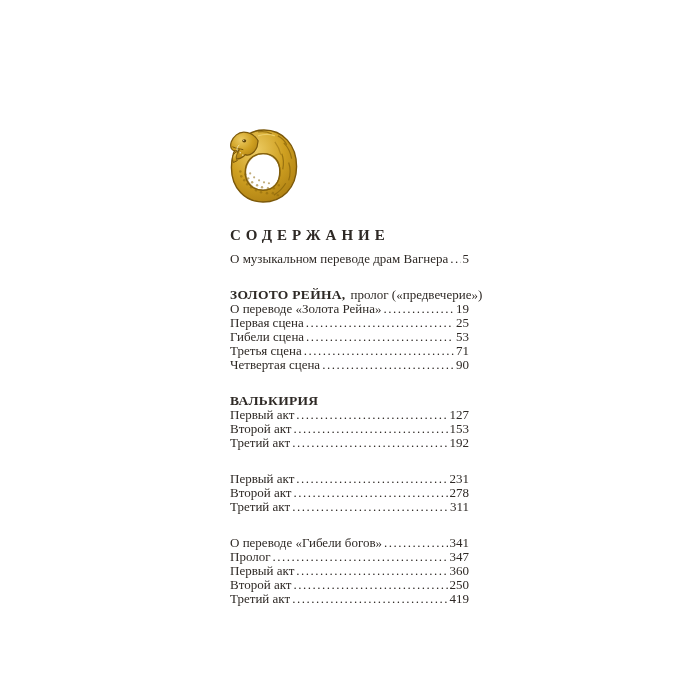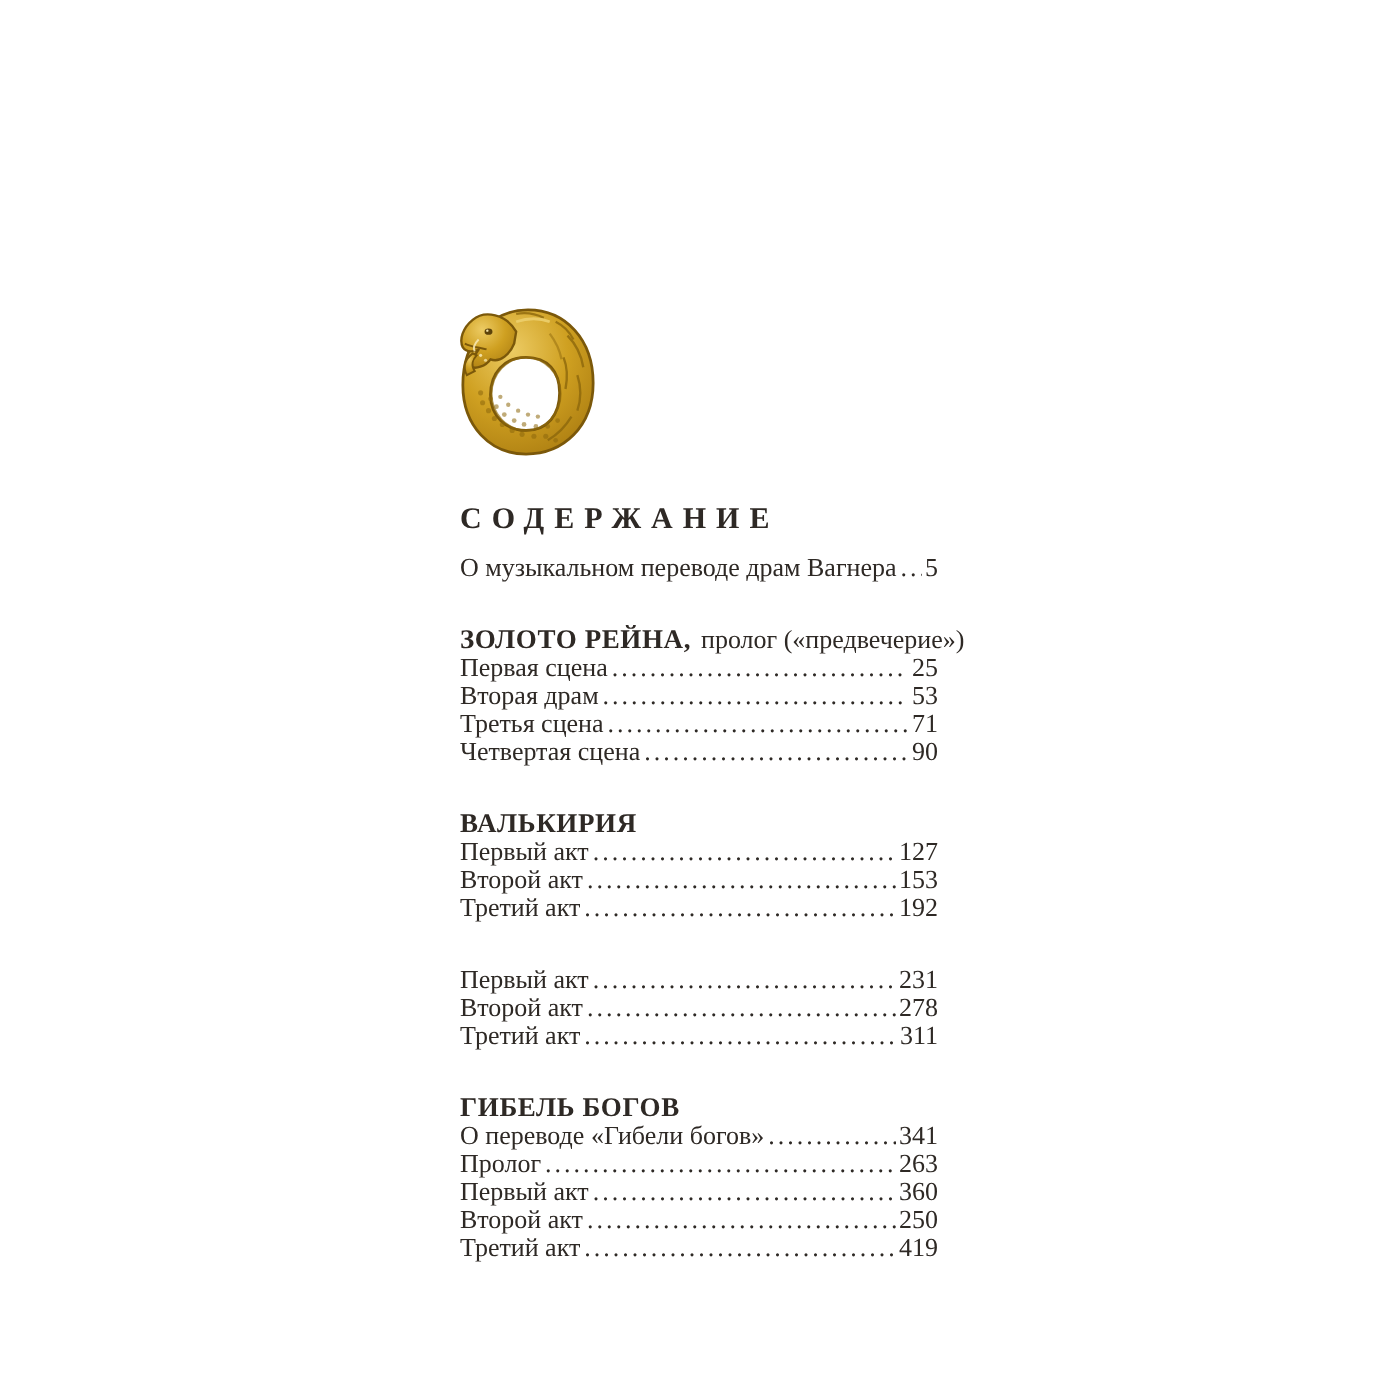--- a/index.html
+++ b/index.html
@@ -11,21 +11,21 @@
     height: 700px;
     position: relative;
     background: #ffffff;
     font-family: "Liberation Serif", "DejaVu Serif", serif;
     color: #2e2925;
     overflow: hidden;
   }
   .content {
     position: absolute;
     left: 230px;
-    top: 153px;
+    top: 128px;
     width: 239px;
   }
   .ring-wrap {
     width: 74px;
     height: 77px;
     margin: 0 0 21px -3px;
   }
   .toc-title {
     font-size: 15px;
     line-height: 19px;
@@ -144,26 +144,31 @@
     <span class="lbl">О музыкальном переводе драм Вагнера</span>
     <span class="dots"></span>
     <span class="pg">5</span>
   </div>
 
   <div class="toc-section">
     <div class="sec-h">
       <span>ЗОЛОТО РЕЙНА,</span><span class="sec-suffix">пролог («предвечерие»)</span>
     </div>
     <div class="row">
+      <span class="lbl">О переводе «Золота Рейна»</span>
+      <span class="dots"></span>
+      <span class="pg">19</span>
+    </div>
+    <div class="row">
       <span class="lbl">Первая сцена</span>
       <span class="dots"></span>
       <span class="pg">25</span>
     </div>
     <div class="row">
-      <span class="lbl">Вторая драм</span>
+      <span class="lbl">Гибели сцена</span>
       <span class="dots"></span>
       <span class="pg">53</span>
     </div>
     <div class="row">
       <span class="lbl">Третья сцена</span>
       <span class="dots"></span>
       <span class="pg">71</span>
     </div>
     <div class="row">
       <span class="lbl">Четвертая сцена</span>
@@ -205,32 +210,29 @@
       <span class="pg">278</span>
     </div>
     <div class="row">
       <span class="lbl">Третий акт</span>
       <span class="dots"></span>
       <span class="pg">311</span>
     </div>
   </div>
 
   <div class="toc-section">
-    <div class="sec-h">
-      <span>ГИБЕЛЬ БОГОВ</span><span class="sec-suffix"></span>
-    </div>
     <div class="row">
       <span class="lbl">О переводе «Гибели богов»</span>
       <span class="dots"></span>
       <span class="pg">341</span>
     </div>
     <div class="row">
       <span class="lbl">Пролог</span>
       <span class="dots"></span>
-      <span class="pg">263</span>
+      <span class="pg">347</span>
     </div>
     <div class="row">
       <span class="lbl">Первый акт</span>
       <span class="dots"></span>
       <span class="pg">360</span>
     </div>
     <div class="row">
       <span class="lbl">Второй акт</span>
       <span class="dots"></span>
       <span class="pg">250</span>

